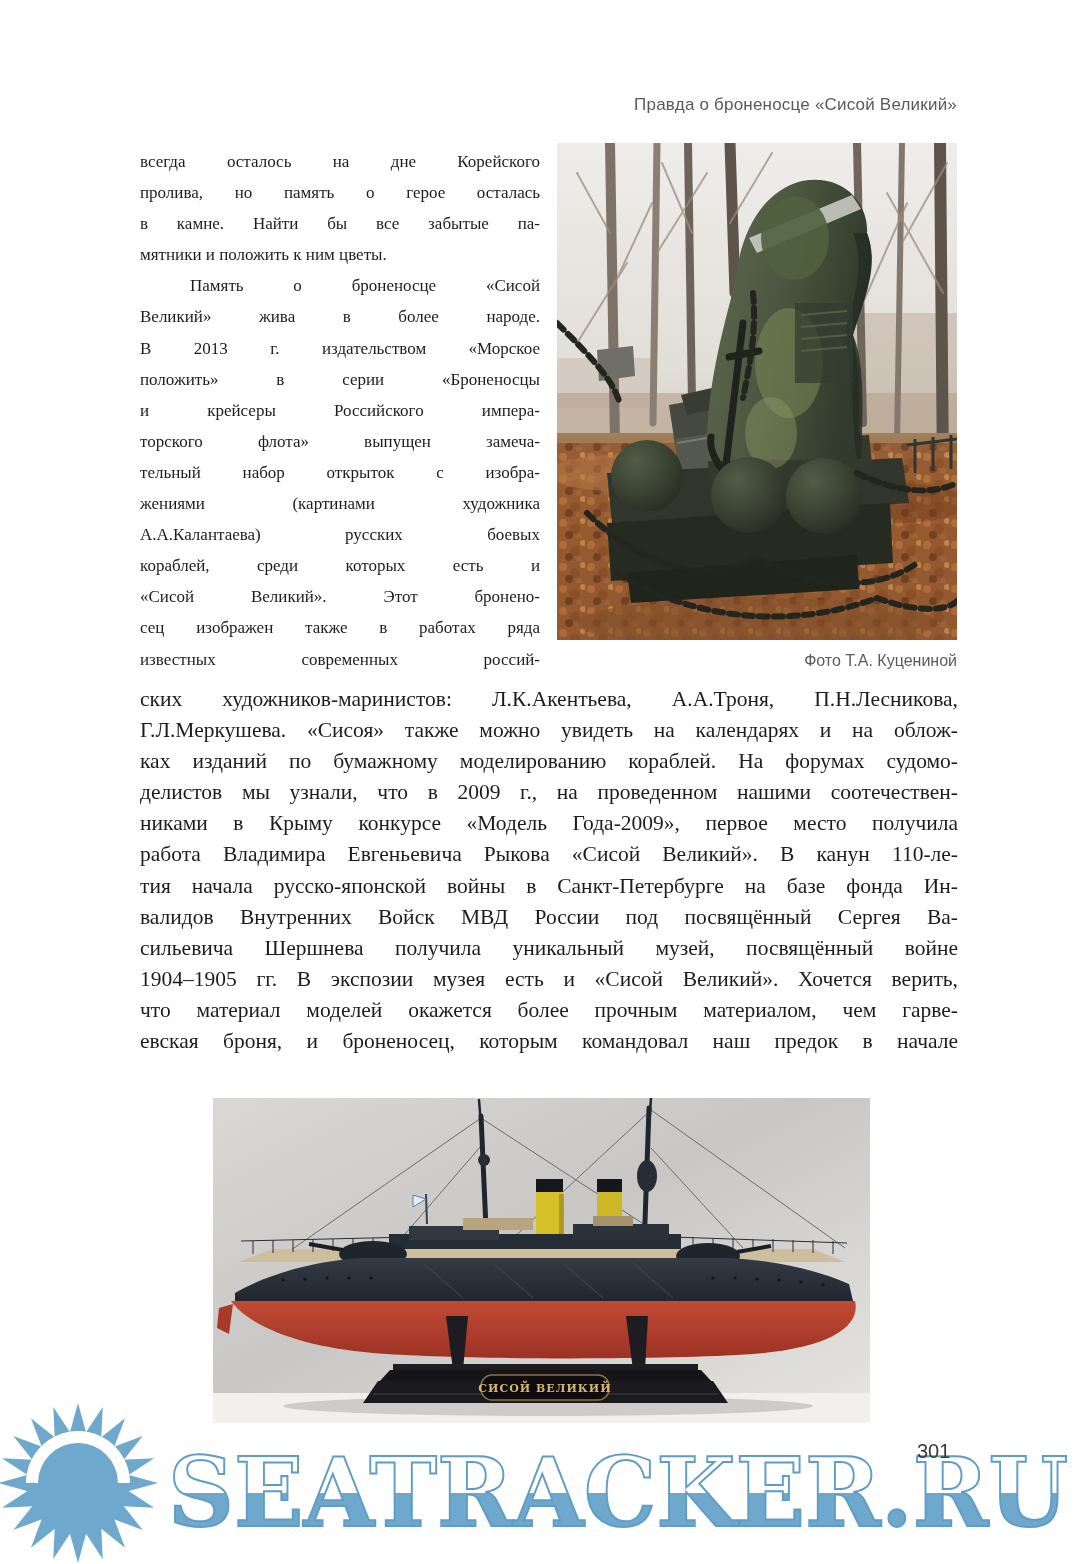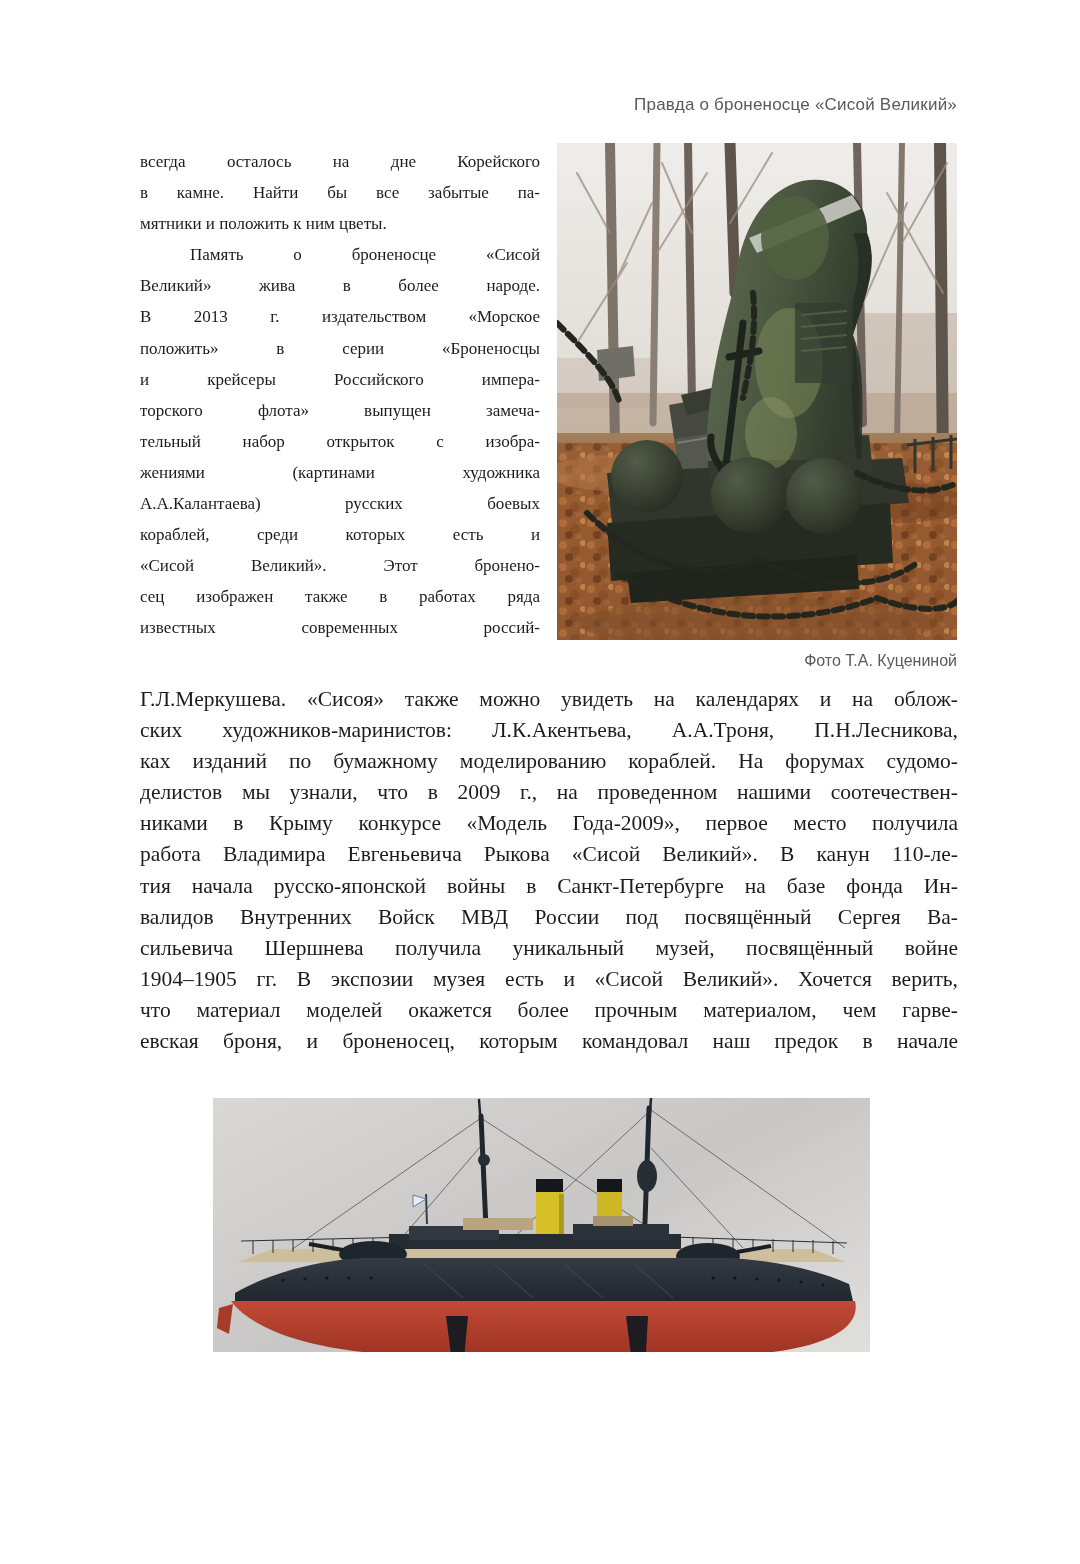--- a/index.html
+++ b/index.html
@@ -1,17 +1,17 @@
 <!DOCTYPE html>
 <html><head>
 <meta charset="utf-8">
 <style>
   html,body { margin:0; padding:0; background:#ffffff; }
   .page {
-    position:relative; width:1080px; height:1352px; background:#ffffff;
+    position:relative; width:1080px; height:1564px; background:#ffffff;
     overflow:hidden; font-family:"Liberation Serif","DejaVu Serif",serif;
   }
   .running-head {
     position:absolute; top:95px; right:123px;
     font-family:"Liberation Sans","DejaVu Sans",sans-serif;
     font-size:17px; color:#58595b; letter-spacing:.2px;
   }
   .col-left {
     position:absolute; left:140px; top:146px; width:400px;
     font-size:17px; line-height:31.1px; color:#1c1c1c;
@@ -46,40 +46,41 @@
 </style>
 </head>
 <body>
 
 <div class="page">
 
   <div class="running-head">Правда о броненосце «Сисой Великий»</div>
 
   <div class="col-left">
     <div class="tl">всегда осталось на дне Корейского</div>
+    <div class="tl">пролива, но память о герое осталась</div>
     <div class="tl">в камне. Найти бы все забытые па-</div>
     <div class="tl pend">мятники и положить к ним цветы.</div>
     <div class="tl ind">Память о броненосце «Сисой</div>
     <div class="tl">Великий» жива в более народе.</div>
     <div class="tl">В 2013 г. издательством «Морское</div>
     <div class="tl">положить» в серии «Броненосцы</div>
     <div class="tl">и крейсеры Российского импера-</div>
     <div class="tl">торского флота» выпущен замеча-</div>
     <div class="tl">тельный набор открыток с изобра-</div>
     <div class="tl">жениями (картинами художника</div>
     <div class="tl">А.А.Калантаева) русских боевых</div>
     <div class="tl">кораблей, среди которых есть и</div>
     <div class="tl">«Сисой Великий». Этот бронено-</div>
     <div class="tl">сец изображен также в работах ряда</div>
     <div class="tl">известных современных россий-</div>
   </div>
 
   <div class="full-text">
+    <div class="tl">ских художников-маринистов: Л.К.Акентьева, А.А.Троня, П.Н.Лесникова,</div>
     <div class="tl">Г.Л.Меркушева. «Сисоя» также можно увидеть на календарях и на облож-</div>
-    <div class="tl">ских художников-маринистов: Л.К.Акентьева, А.А.Троня, П.Н.Лесникова,</div>
     <div class="tl">ках изданий по бумажному моделированию кораблей. На форумах судомо-</div>
     <div class="tl">делистов мы узнали, что в 2009 г., на проведенном нашими соотечествен-</div>
     <div class="tl">никами в Крыму конкурсе «Модель Года-2009», первое место получила</div>
     <div class="tl">работа Владимира Евгеньевича Рыкова «Сисой Великий». В канун 110-ле-</div>
     <div class="tl">тия начала русско-японской войны в Санкт-Петербурге на базе фонда Ин-</div>
     <div class="tl">валидов Внутренних Войск МВД России под посвящённый Сергея Ва-</div>
     <div class="tl">сильевича Шершнева получила уникальный музей, посвящённый войне</div>
     <div class="tl">1904–1905 гг. В экспозии музея есть и «Сисой Великий». Хочется верить,</div>
     <div class="tl">что материал моделей окажется более прочным материалом, чем гарве-</div>
     <div class="tl">евская броня, и броненосец, которым командовал наш предок в начале</div>

